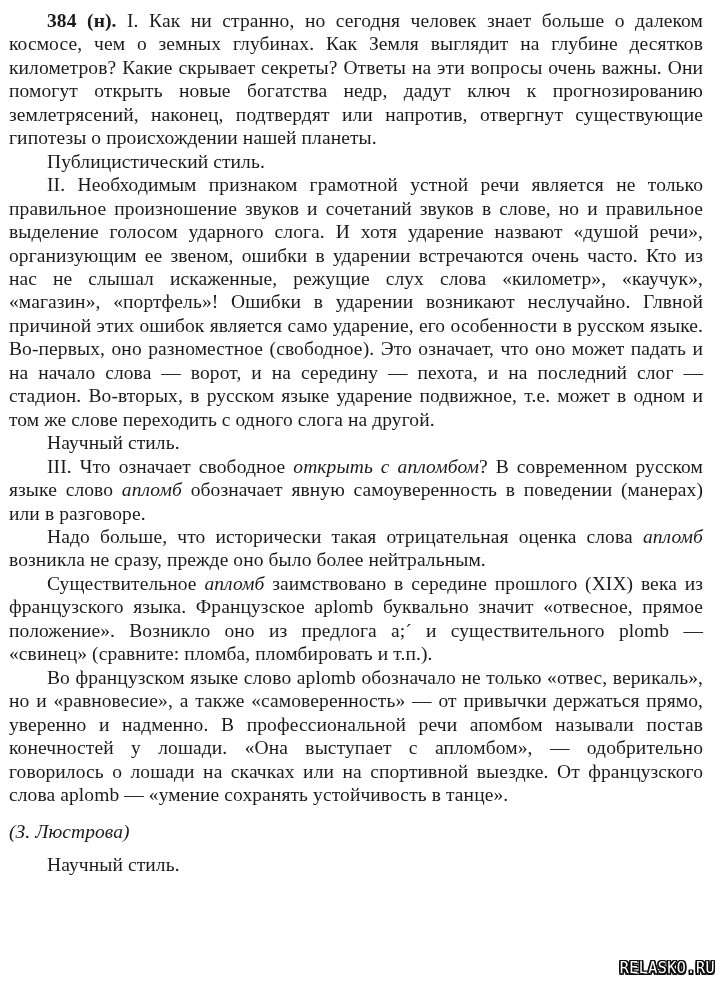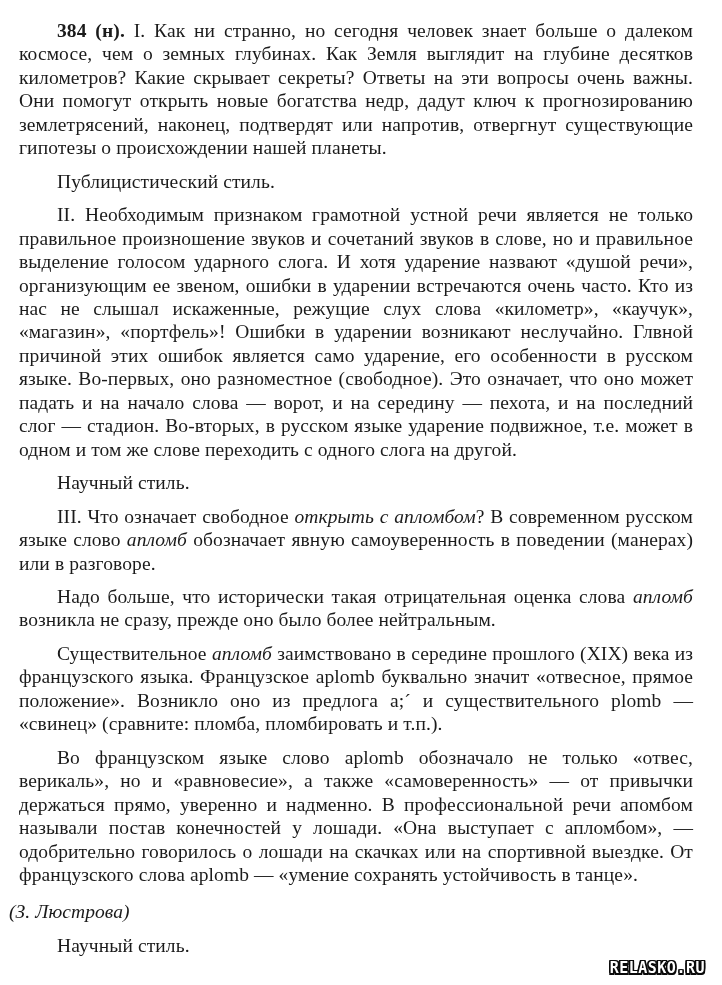--- a/index.html
+++ b/index.html
@@ -17,34 +17,34 @@
   .content {
     position: absolute;
     top: 9px; left: 9px; right: 19px;
     color: #1b1b1b;
     font-size: 19.5px;
     line-height: 23.45px;
     text-align: justify;
     letter-spacing: 0.1px;
   }
   p.body {
-    margin: 10px;
+    margin: 0;
     text-indent: 38px;
   }
   p.author {
     margin: 14px 0 9px 0;
     text-indent: 0;
     font-style: italic;
     font-family: Liberation Serif, serif;
   }
   .watermark {
     position: absolute;
-    right: 17px; bottom: 8px;
+    right: 7px; bottom: 8px;
     font-family: "DejaVu Sans Mono", monospace;
-    font-weight: bold;
+    font-weight: normal;
     font-size: 15px;
     letter-spacing: 0.5px;
     color: #ffffff;
     text-shadow:
       -1.5px -1.5px 0 #0a0a0a, 1.5px -1.5px 0 #0a0a0a,
       -1.5px 1.5px 0 #0a0a0a, 1.5px 1.5px 0 #0a0a0a,
       0 -1.5px 0 #0a0a0a, 0 1.5px 0 #0a0a0a,
       -1.5px 0 0 #0a0a0a, 1.5px 0 0 #0a0a0a;
   }
 </style>

